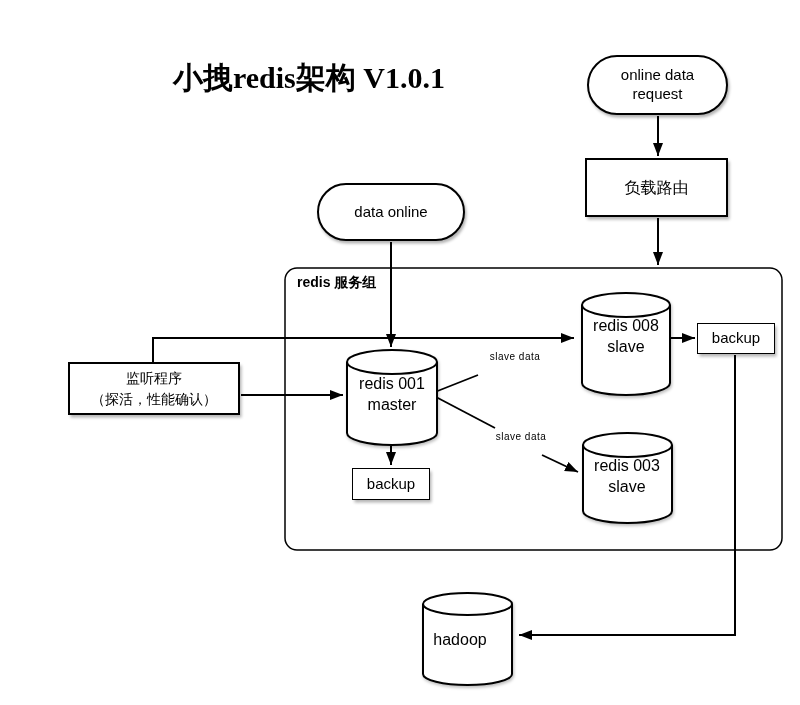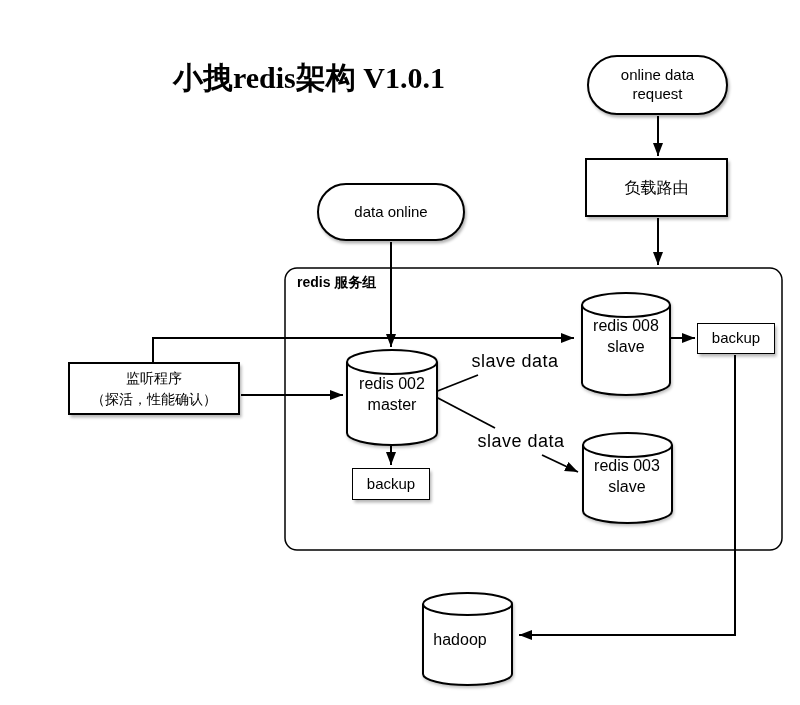--- a/index.html
+++ b/index.html
@@ -42,21 +42,21 @@
   .stadium { border-radius: 30px; }
 
   .cyl-label, .edge-label, .group-label {
     position: absolute;
     color: #000;
     text-align: center;
     white-space: pre-line;
     line-height: 1.3;
   }
   .cyl-label { font-size: 16px; }
-  .edge-label { font-size: 18px; letter-spacing: 0.5px; }
+  .edge-label { font-size: 10px; letter-spacing: 0.5px; }
   .group-label { font-size: 14px; text-align: left; }
 
   #node-online   { left: 542px; top: 55px;  width: 141px; height: 60px; font-size: 15px; }
   #node-router   { left: 540px; top: 158px; width: 143px; height: 59px; font-size: 16px; }
   #node-update   { left: 272px; top: 183px; width: 148px; height: 58px; font-size: 15px; }
   #node-monitor  { left: 23px;  top: 362px; width: 172px; height: 53px; font-size: 14px; line-height: 1.45; }
   #node-backup1  { left: 307px; top: 468px; width: 78px;  height: 32px; font-size: 15px; border-width: 1.5px; }
   #node-backup2  { left: 652px; top: 323px; width: 78px;  height: 31px; font-size: 15px; border-width: 1.5px; }
 
   #label-master  { left: 300px; top: 374px; width: 94px; }
@@ -120,21 +120,21 @@
 
   <div class="node stadium" id="node-online">online data
 request</div>
   <div class="node" id="node-router">负载路由</div>
   <div class="node stadium" id="node-update">data online</div>
   <div class="node" id="node-monitor">监听程序
 （探活，性能确认）</div>
   <div class="node" id="node-backup1">backup</div>
   <div class="node" id="node-backup2">backup</div>
 
-  <div class="cyl-label" id="label-master">redis 002
+  <div class="cyl-label" id="label-master">redis 001
 master</div>
   <div class="cyl-label" id="label-slave2">redis 008
 slave</div>
   <div class="cyl-label" id="label-slave3">redis 003
 slave</div>
   <div class="cyl-label" id="label-hadoop">hadoop</div>
 
   <div class="edge-label" id="edge-label-1">slave data</div>
   <div class="edge-label" id="edge-label-2">slave data</div>
 

